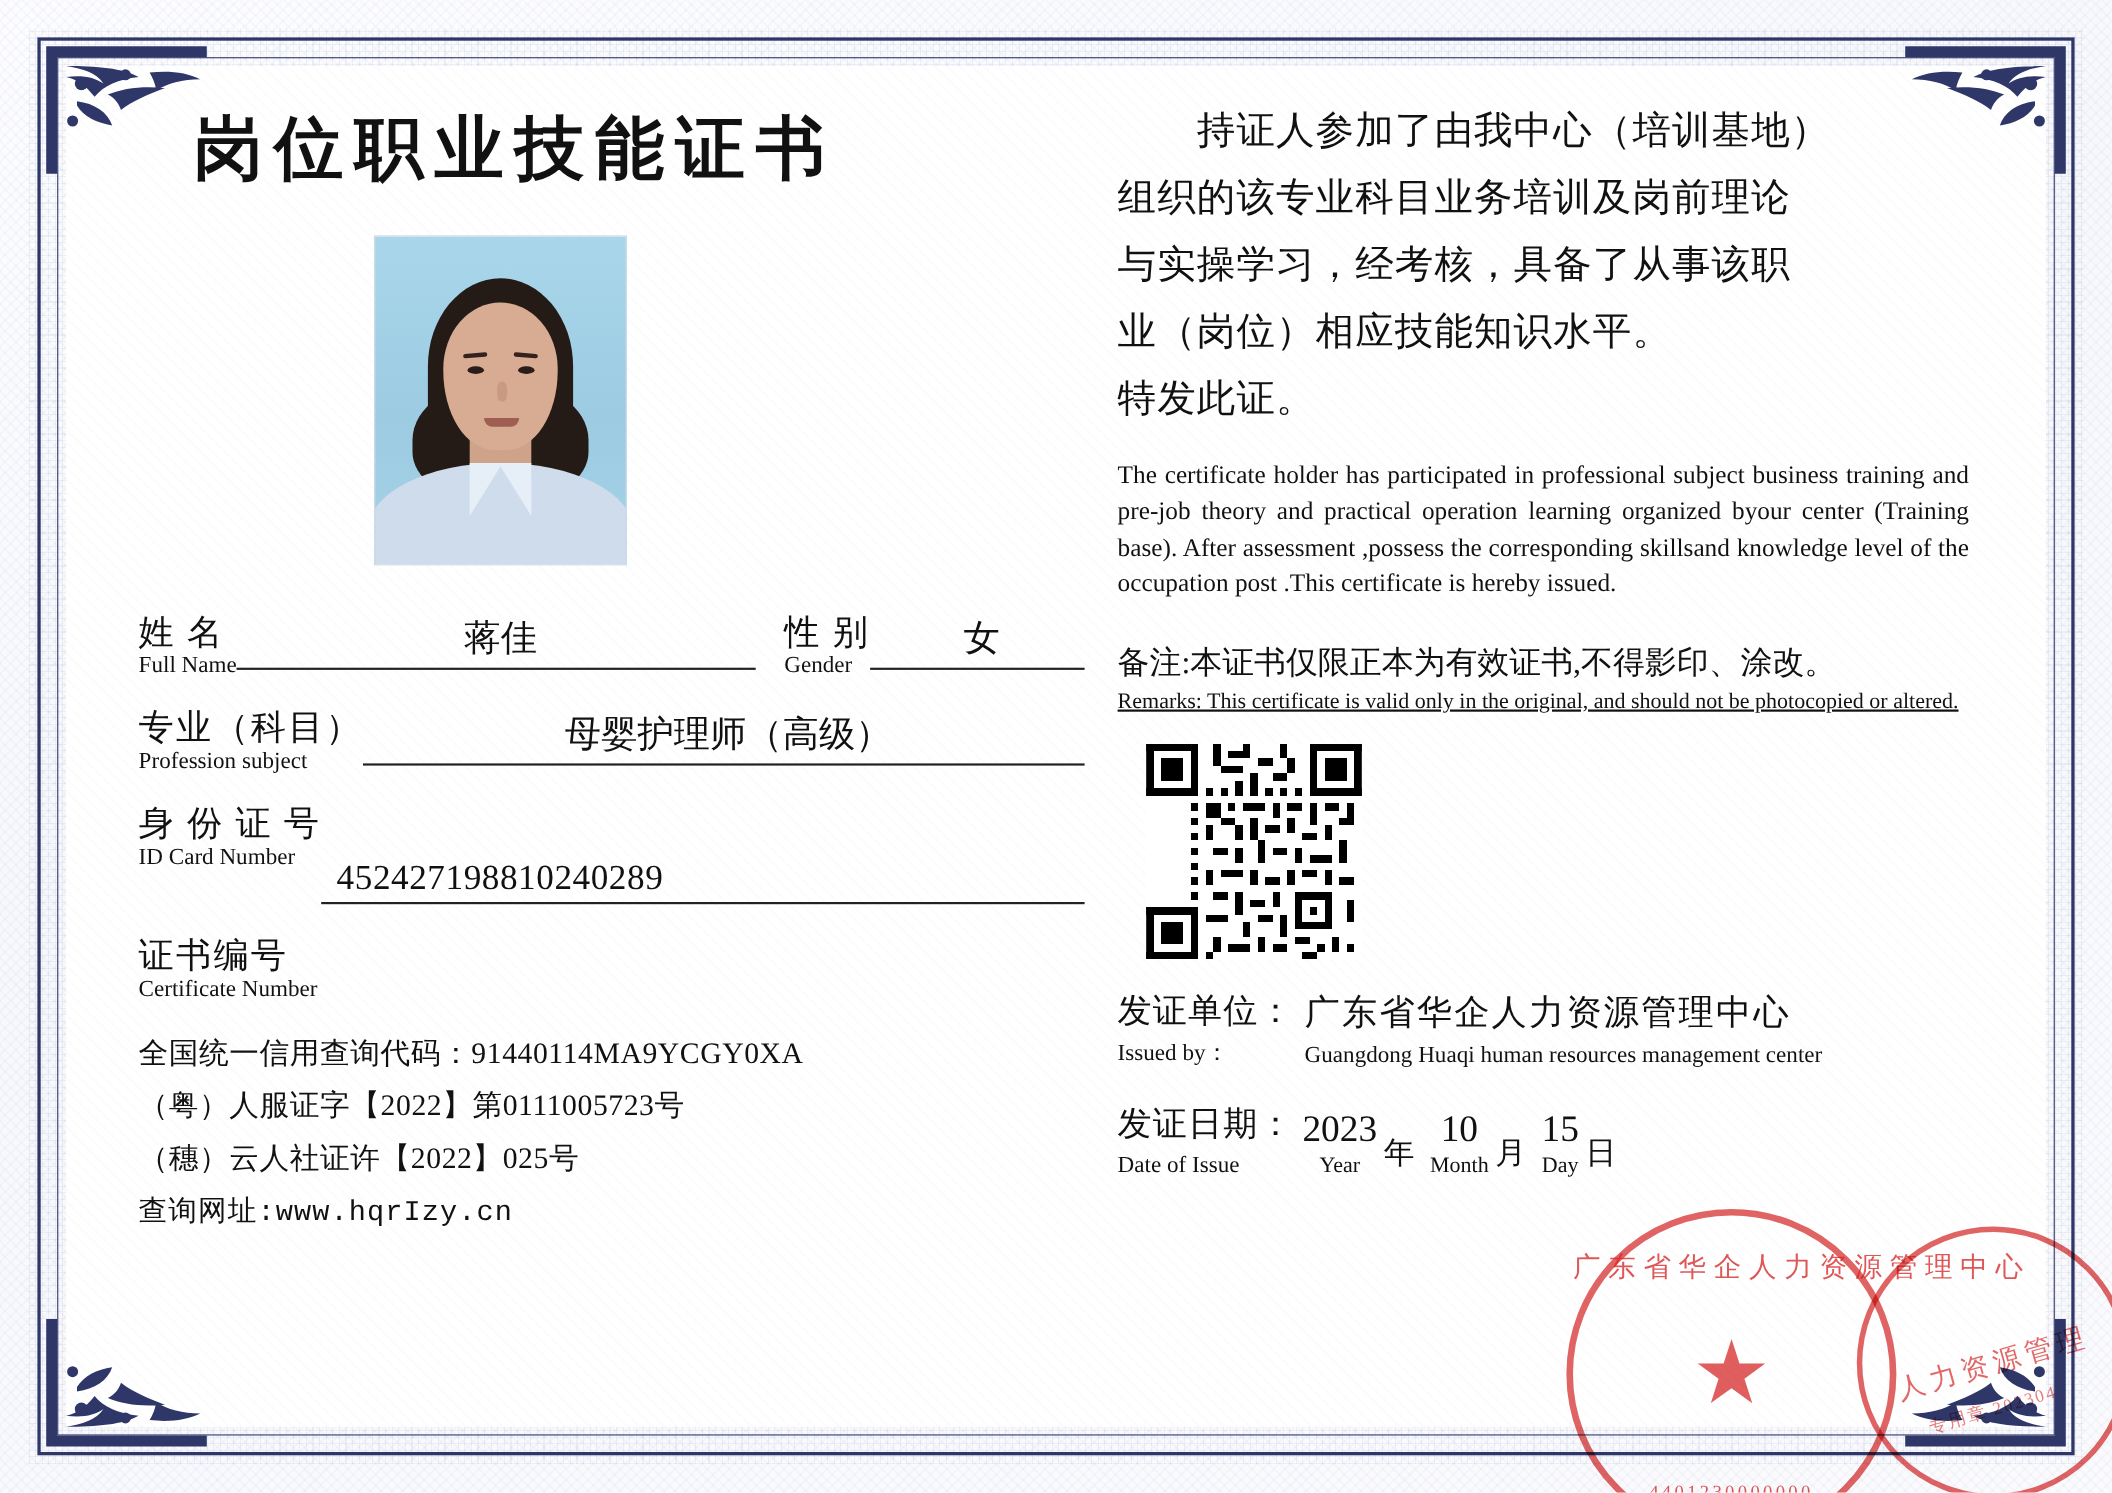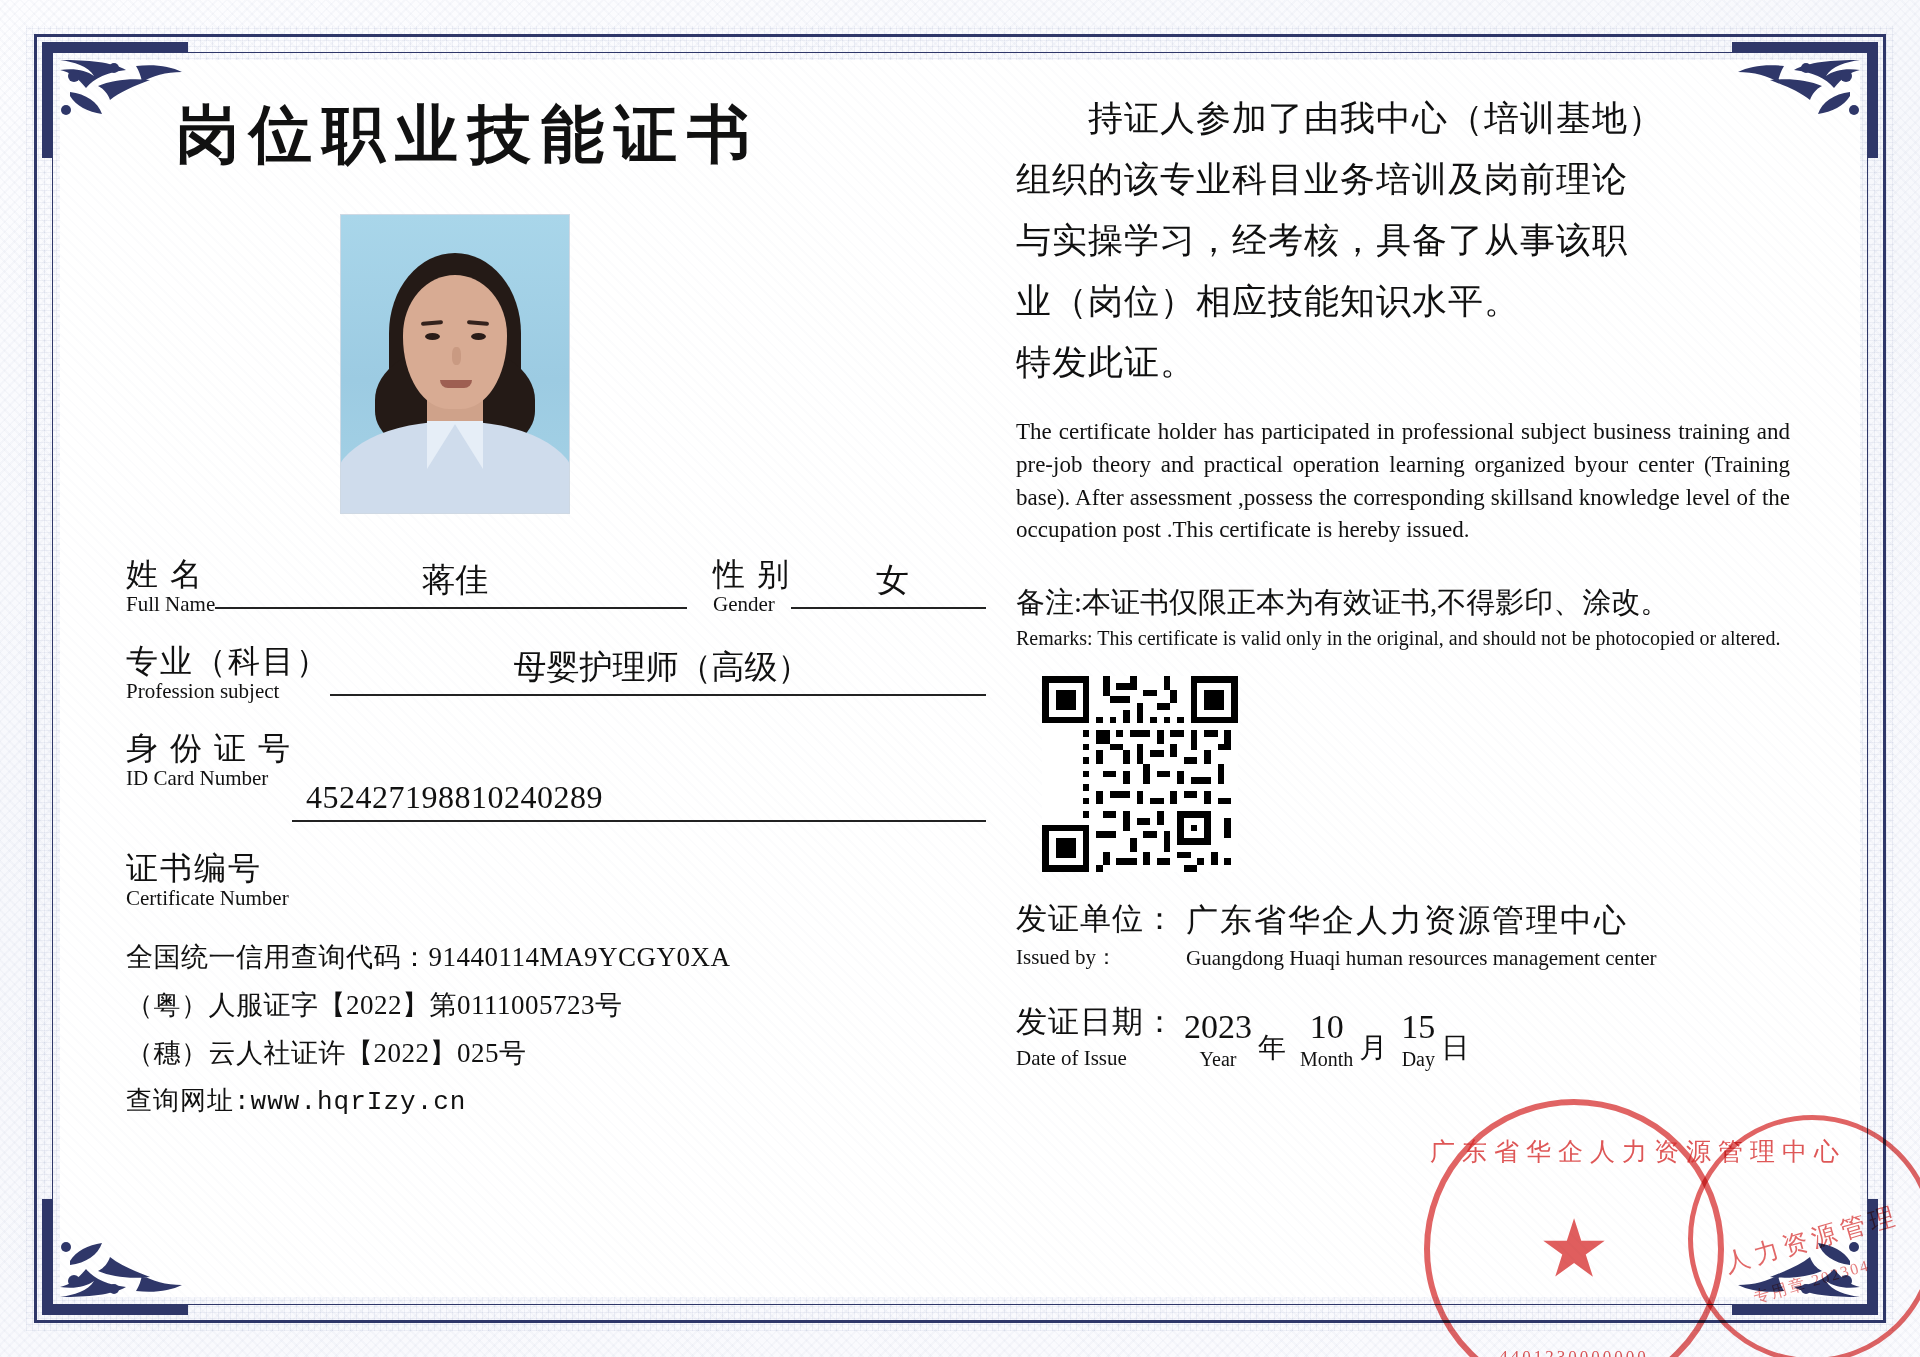--- a/index.html
+++ b/index.html
@@ -175,20 +175,21 @@
     margin: 36px 0 4px 0;
     font-size: 29px;
     color: #111;
     white-space: nowrap;
   }
   .remark-en {
     margin: 0;
     font-size: 20px;
     color: #111;
     white-space: nowrap;
+    text-decoration: underline;
   }
   .qr-wrap { margin: 26px 0 0 26px; }
   .qr { width: 196px; height: 196px; display: block; background: #fff; }
 
   .issue { margin: 26px 0 0 0; position: relative; }
   .issue-row { display: flex; align-items: flex-end; }
   .issue-lbl .cn { display: block; font-size: 31px; color: #111; letter-spacing: 1px; white-space: nowrap; }
   .issue-lbl .en { display: block; font-size: 21px; color: #111; margin-top: 3px; white-space: nowrap; }
   .issue-org { margin-left: 10px; }
   .issue-org .cn { display: block; font-size: 32px; color: #111; letter-spacing: 2px; white-space: nowrap; }

